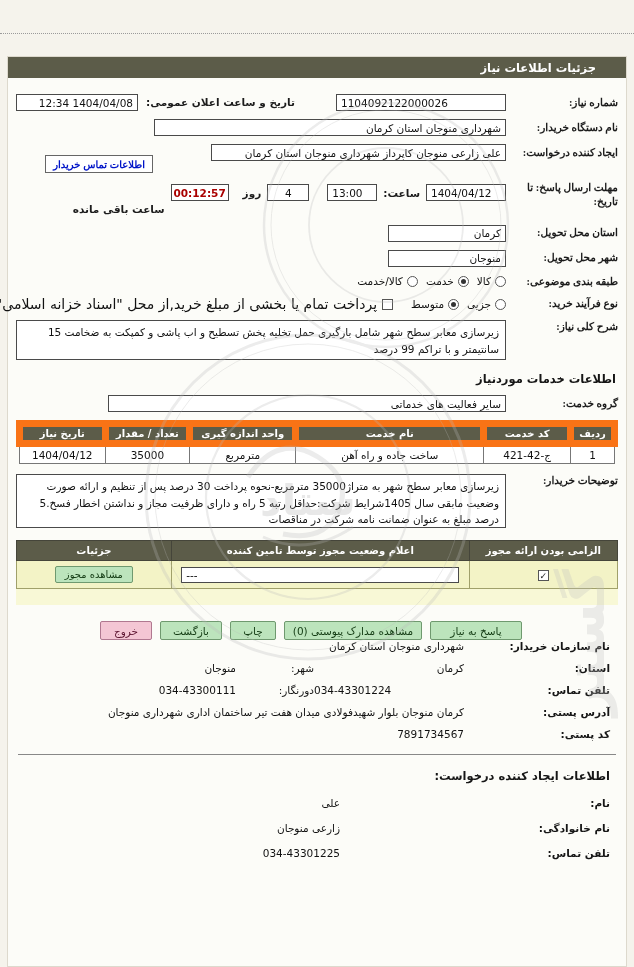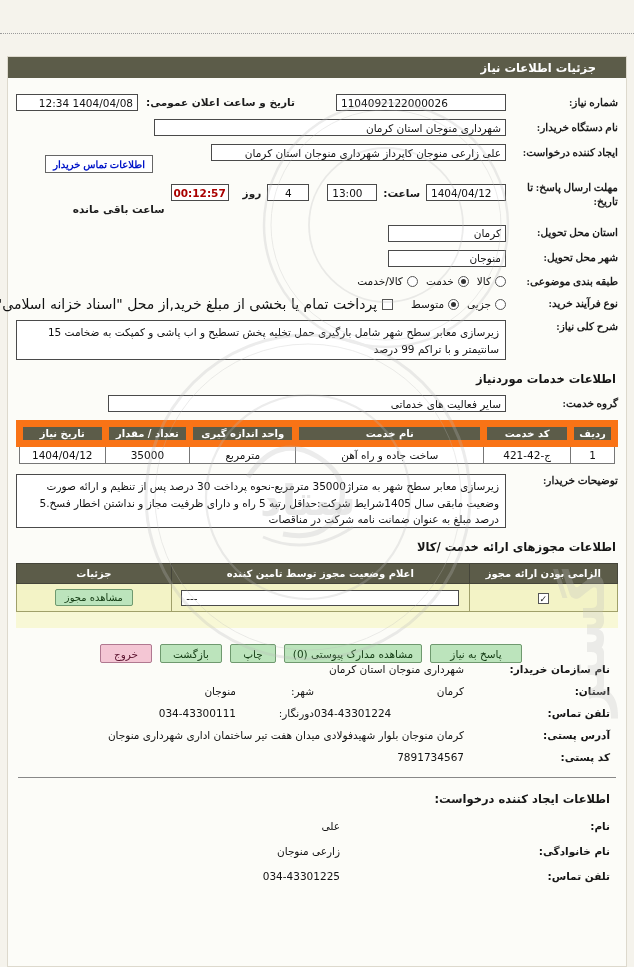--- a/index.html
+++ b/index.html
@@ -231,21 +231,20 @@
           <td class="num">1404/04/12</td>
         </tr>
       </tbody>
     </table>
 
     <div class="frow" style="align-items:flex-start;margin-bottom:12px">
       <div class="lbl lblcol">توضیحات خریدار:</div>
       <div class="bigbox" style="height:54px">زیرسازی معابر سطح شهر به متراژ35000 مترمربع-نحوه پرداخت 30 درصد پس از تنظیم و ارائه صورت وضعیت مابقی سال 1405شرایط شرکت:حداقل رتبه 5 راه و دارای ظرفیت مجاز و نداشتن اخطار فسخ.5 درصد مبلغ به عنوان ضمانت نامه شرکت در مناقصات</div>
     </div>
 
-    <div class="sectitle">اطلاعات مجوزهای ارائه خدمت /کالا</div>
 
     <div class="permitwrap">
       <table class="ptbl">
         <thead>
           <tr>
             <th style="width:150px">الزامی بودن ارائه مجوز</th>
             <th style="width:298px">اعلام وضعیت مجوز توسط تامین کننده</th>
             <th style="width:156px">جزئیات</th>
           </tr>
         </thead>

